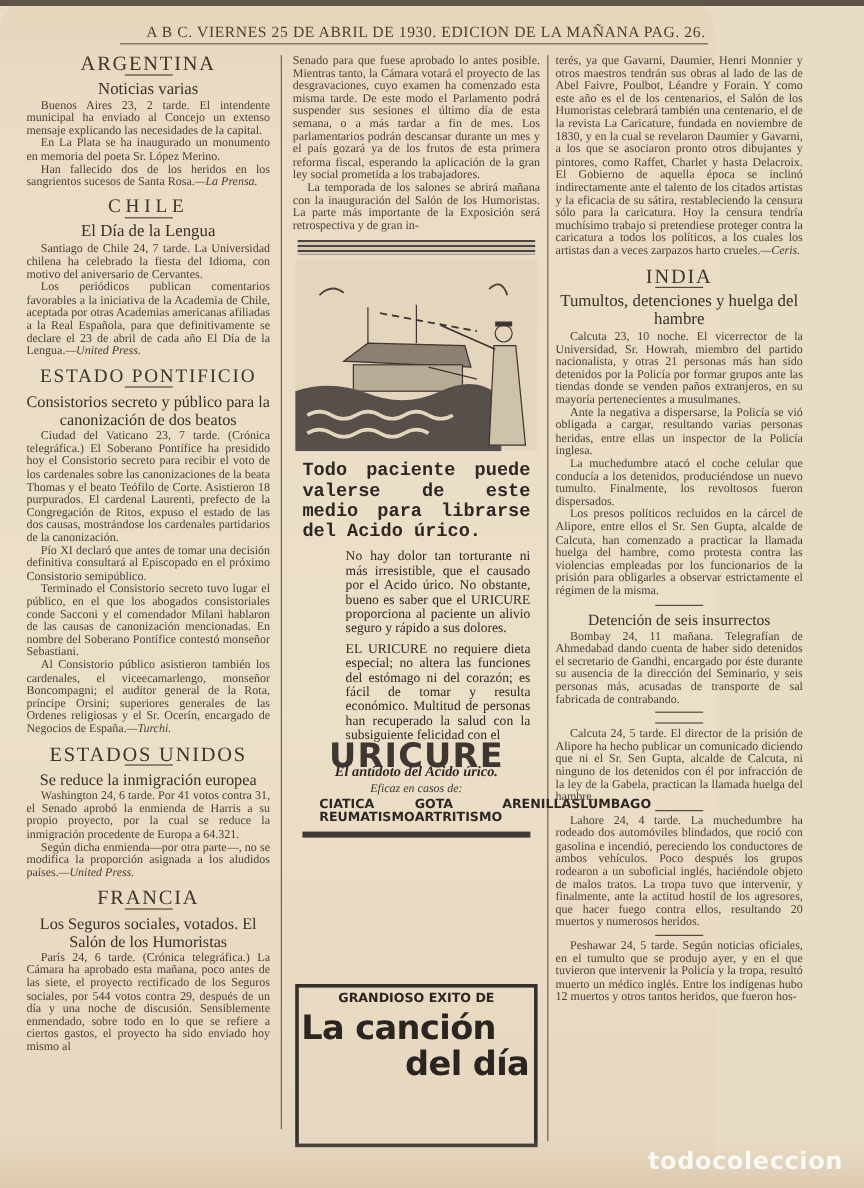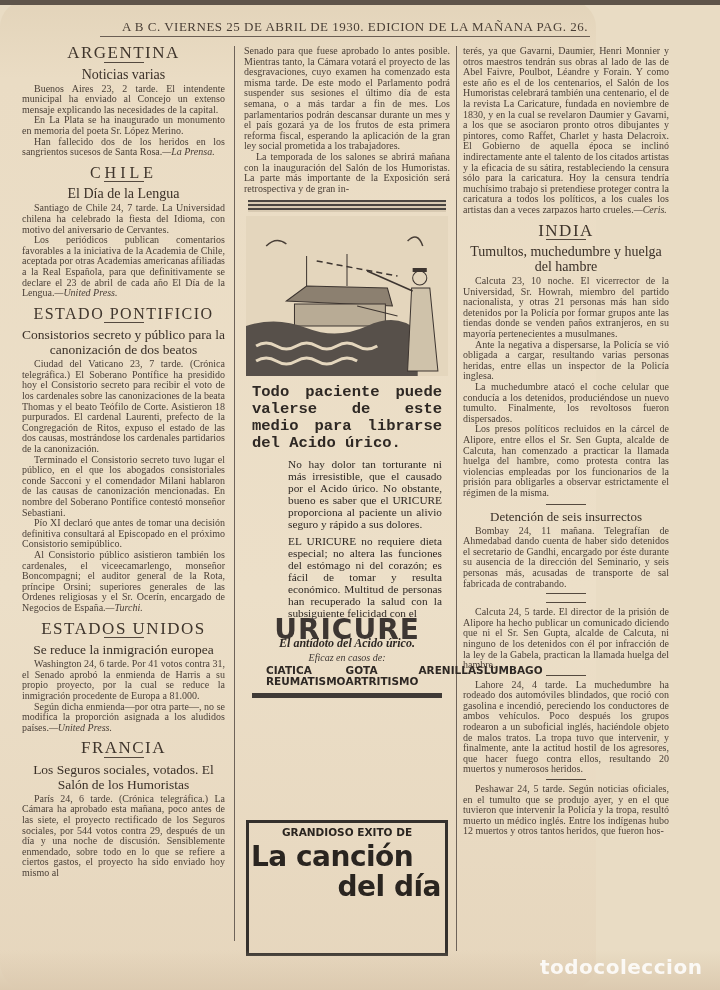--- a/index.html
+++ b/index.html
@@ -82,29 +82,29 @@
     <div class="shortrule"></div>
     <div class="headline">El Día de la Lengua</div>
     <p>Santiago de Chile 24, 7 tarde. La Universidad chilena ha celebrado la fiesta del Idioma, con motivo del aniversario de Cervantes.</p>
     <p><span>Los periódicos publican comentarios favorables a la iniciativa de la Academia de Chile, aceptada por otras Academias americanas afiliadas a la Real Española, para que definitivamente se declare el 23 de abril de cada año El Día de la Lengua.</span><span class="it">—United Press.</span></p>
     <div class="spacer"></div>
 
     <div class="section" style="font-size:16px;">ESTADO PONTIFICIO</div>
     <div class="shortrule"></div>
     <div class="headline big">Consistorios secreto y público para la canonización de dos beatos</div>
     <p>Ciudad del Vaticano 23, 7 tarde. (Crónica telegráfica.) El Soberano Pontífice ha presidido hoy el Consistorio secreto para recibir el voto de los cardenales sobre las canonizaciones de la beata Thomas y el beato Teófilo de Corte. Asistieron 18 purpurados. El cardenal Laurenti, prefecto de la Congregación de Ritos, expuso el estado de las dos causas, mostrándose los cardenales partidarios de la canonización.</p>
+    <p>Pío XI declaró que antes de tomar una decisión definitiva consultará al Episcopado en el próximo Consistorio semipúblico.</p>
     <p>Terminado el Consistorio secreto tuvo lugar el público, en el que los abogados consistoriales conde Sacconi y el comendador Milani hablaron de las causas de canonización mencionadas. En nombre del Soberano Pontífice contestó monseñor Sebastiani.</p>
-    <p>Pío XI declaró que antes de tomar una decisión definitiva consultará al Episcopado en el próximo Consistorio semipúblico.</p>
     <p><span>Al Consistorio público asistieron también los cardenales, el viceecamarlengo, monseñor Boncompagni; el auditor general de la Rota, príncipe Orsini; superiores generales de las Ordenes religiosas y el Sr. Ocerín, encargado de Negocios de España.</span><span class="it">—Turchi.</span></p>
     <div class="spacer"></div>
 
     <div class="section">ESTADOS UNIDOS</div>
     <div class="shortrule"></div>
     <div class="headline big">Se reduce la inmigración europea</div>
-    <p>Washington 24, 6 tarde. Por 41 votos contra 31, el Senado aprobó la enmienda de Harris a su propio proyecto, por la cual se reduce la inmigración procedente de Europa a 81.000.</p>
+    <p>Washington 24, 6 tarde. Por 41 votos contra 31, el Senado aprobó la enmienda de Harris a su propio proyecto, por la cual se reduce la inmigración procedente de Europa a 64.321.</p>
     <p><span>Según dicha enmienda—por otra parte—, no se modifica la proporción asignada a los aludidos países.</span><span class="it">—United Press.</span></p>
     <div class="spacer"></div>
 
     <div class="section">FRANCIA</div>
     <div class="shortrule"></div>
     <div class="headline big">Los Seguros sociales, votados. El Salón de los Humoristas</div>
     <p>París 24, 6 tarde. (Crónica telegráfica.) La Cámara ha aprobado esta mañana, poco antes de las siete, el proyecto rectificado de los Seguros sociales, por 544 votos contra 29, después de un día y una noche de discusión. Sensiblemente enmendado, sobre todo en lo que se refiere a ciertos gastos, el proyecto ha sido enviado hoy mismo al</p>
   </div>
 
   <div class="col col2">
@@ -158,21 +158,21 @@
     <div class="cin-sub">GRANDIOSO EXITO DE</div>
     <div class="cin-film1">La canción</div>
     <div class="cin-film2">del día</div>
   </div>
 
   <div class="col col3">
     <p style="text-indent:0"><span>terés, ya que Gavarni, Daumier, Henri Monnier y otros maestros tendrán sus obras al lado de las de Abel Faivre, Poulbot, Léandre y Forain. Y como este año es el de los centenarios, el Salón de los Humoristas celebrará también una centenario, el de la revista La Caricature, fundada en noviembre de 1830, y en la cual se revelaron Daumier y Gavarni, a los que se asociaron pronto otros dibujantes y pintores, como Raffet, Charlet y hasta Delacroix. El Gobierno de aquella época se inclinó indirectamente ante el talento de los citados artistas y la eficacia de su sátira, restableciendo la censura sólo para la caricatura. Hoy la censura tendría muchísimo trabajo si pretendiese proteger contra la caricatura a todos los políticos, a los cuales los artistas dan a veces zarpazos harto crueles.</span><span class="it">—Ceris.</span></p>
     <div class="spacer"></div>
     <div class="section">INDIA</div>
     <div class="shortrule"></div>
-    <div class="headline">Tumultos, muchedumbre y huelga del hambre</div>
+    <div class="headline">Tumultos, detenciones y huelga del hambre</div>
     <p>Calcuta 23, 10 noche. El vicerrector de la Universidad, Sr. Howrah, miembro del partido nacionalista, y otras 21 personas más han sido detenidos por la Policía por formar grupos ante las tiendas donde se venden paños extranjeros, en su mayoría pertenecientes a musulmanes.</p>
     <p>Ante la negativa a dispersarse, la Policía se vió obligada a cargar, resultando varias personas heridas, entre ellas un inspector de la Policía inglesa.</p>
     <p>La muchedumbre atacó el coche celular que conducía a los detenidos, produciéndose un nuevo tumulto. Finalmente, los revoltosos fueron dispersados.</p>
     <p>Los presos políticos recluidos en la cárcel de Alipore, entre ellos el Sr. Sen Gupta, alcalde de Calcuta, han comenzado a practicar la llamada huelga del hambre, como protesta contra las violencias empleadas por los funcionarios de la prisión para obligarles a observar estrictamente el régimen de la misma.</p>
     <div style="height:5px"></div>
     <div class="shortrule"></div>
     <div class="headline" style="font-size:13px">Detención de seis insurrectos</div>
     <p>Bombay 24, 11 mañana. Telegrafían de Ahmedabad dando cuenta de haber sido detenidos el secretario de Gandhi, encargado por éste durante su ausencia de la dirección del Seminario, y seis personas más, acusadas de transporte de sal fabricada de contrabando.</p>
     <div style="height:4px"></div>
     <div class="shortrule"></div>

